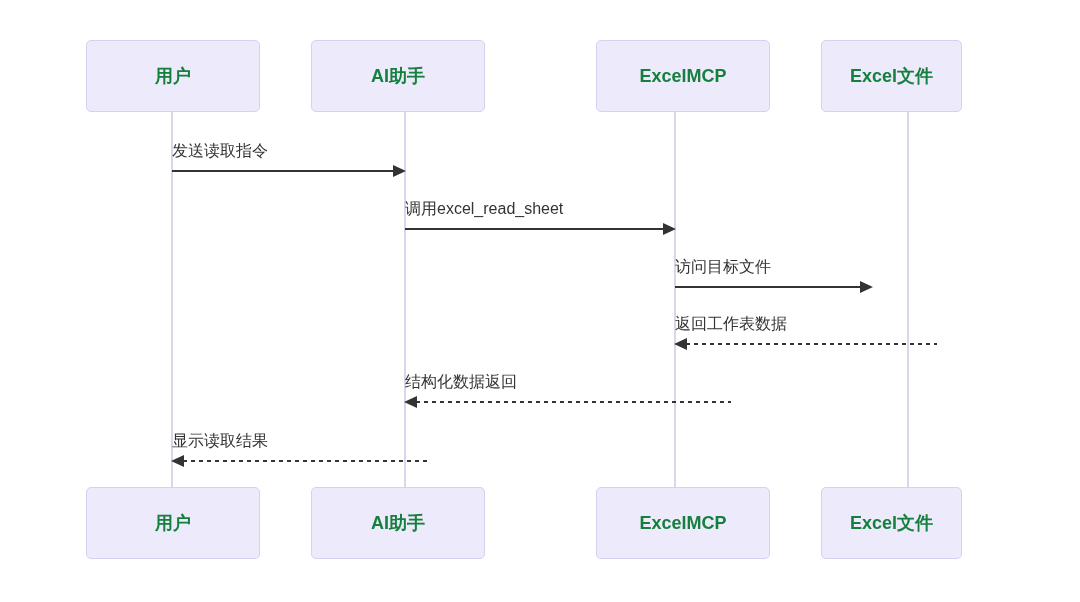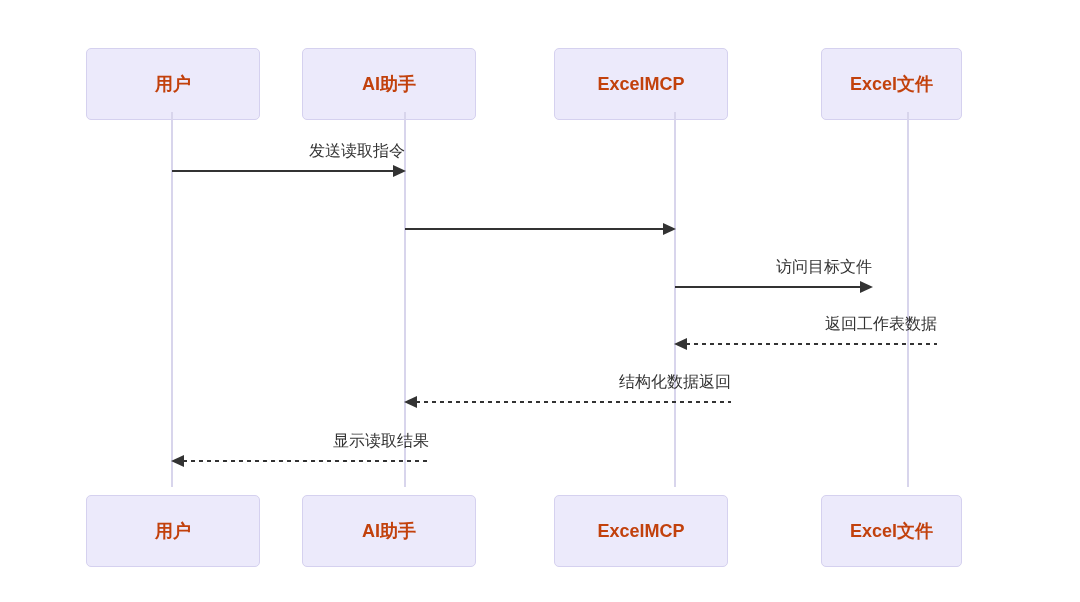--- a/index.html
+++ b/index.html
@@ -20,27 +20,26 @@
     width:174px;
     height:72px;
     background:#ECEAFB;
     border:1px solid #D5D1EF;
     border-radius:5px;
     display:flex;
     align-items:center;
     justify-content:center;
     font-size:18px;
     font-weight:600;
-    color:#c2410c;
+    color:#15803d;
     box-sizing:border-box;
-    margin-top:8px;
   }
   .ax1{left:86px}
-  .ax2{left:302px}
-  .ax3{left:554px}
+  .ax2{left:311px}
+  .ax3{left:596px}
   .ax4{left:821px;width:141px}
   .row-top{top:40px}
   .row-bottom{top:487px}
   
   .lifeline{
     position:absolute;
     top:112px;
     height:375px;
     width:2px;
     background:#D8D5EC;
@@ -48,21 +47,21 @@
   .lf1{left:171px}
   .lf2{left:404px}
   .lf3{left:674px}
   .lf4{left:907px}
   
   .msg{position:absolute;height:32px;}
   .msg .label{
     position:absolute;
     left:0; right:0;
     bottom:10px;
-    text-align:right;
+    text-align:left;
     font-size:16px;
     color:#333333;
     white-space:nowrap;
   }
   .msg .line{
     position:absolute;
     left:0; right:0;
     bottom:0;
     height:2px;
     background:#333333;
@@ -111,20 +110,21 @@
   <div class="lifeline lf3"></div>
   <div class="lifeline lf4"></div>
 
   <div class="msg m1 solid to-right">
     <div class="label">发送读取指令</div>
     <div class="line"></div>
     <div class="head right"></div>
   </div>
 
   <div class="msg m2 solid to-right">
+    <div class="label">调用excel_read_sheet</div>
     <div class="line"></div>
     <div class="head right"></div>
   </div>
 
   <div class="msg m3 solid to-right">
     <div class="label">访问目标文件</div>
     <div class="line"></div>
     <div class="head right"></div>
   </div>
 

